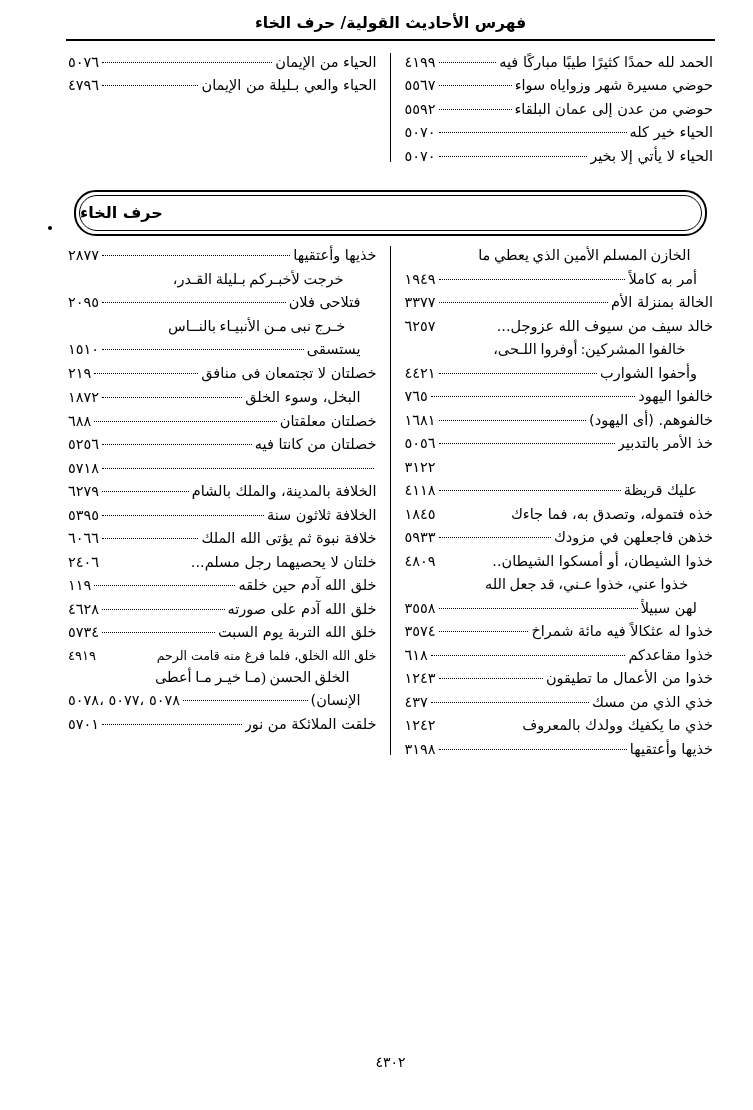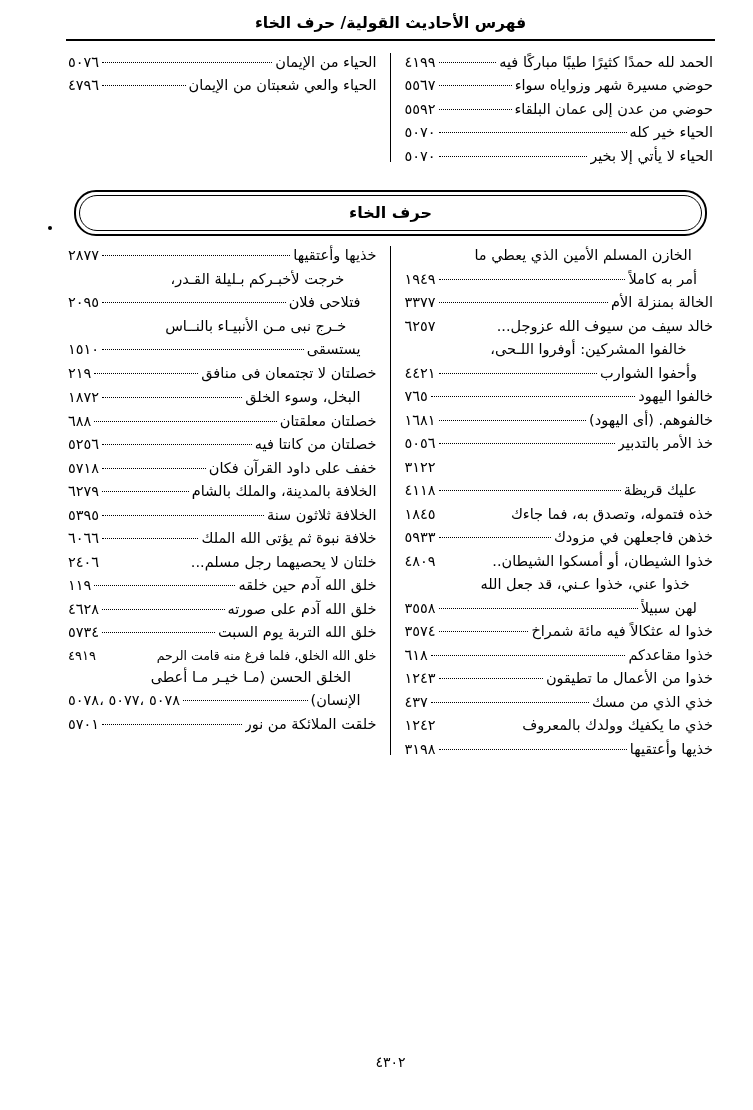--- a/index.html
+++ b/index.html
@@ -75,39 +75,40 @@
   }
   .entry .num {
     flex: 0 0 auto;
     font-size: 14.5px;
     letter-spacing: 1px;
   }
   .entry.nodots .dots { border-bottom: none; }
   .entry.cont {
     justify-content: flex-start;
     padding-right: 0;
+    font-family: Liberation Serif, serif;
   }
   .entry.cont .txt { flex: 1 1 auto; text-align: center; }
   .entry.indent .txt { padding-right: 16px; }
   .entry.small { font-size: 12.5px; }
   .entry.small .num { font-size: 13px; }
 
   .section-banner-wrap {
     margin: 22px 46px 8px 46px;
   }
   .section-banner {
     border: 2px solid #000;
     border-radius: 22px;
     padding: 3px;
     position: relative;
   }
   .section-banner .inner {
     border: 1.5px solid #000;
     border-radius: 18px;
-    text-align: center;
+    text-align: left;
     font-size: 16px;
     font-weight: bold;
     padding: 7px 0 8px 0;
   }
   .banner-dot {
     position: absolute;
     left: -28px;
     top: 34px;
     width: 4px;
     height: 4px;
@@ -167,21 +168,21 @@
           <span class="num">٥٠٧٠</span>
         </div>
       </div>
     <div class="col col-left" id="top-left">
         <div class="entry">
           <span class="txt">الحياء من الإيمان</span>
           <span class="dots"></span>
           <span class="num">٥٠٧٦</span>
         </div>
         <div class="entry">
-          <span class="txt">الحياء والعي شعبتان من الإيمان</span>
+          <span class="txt">الحياء والعي بـليلة من الإيمان</span>
           <span class="dots"></span>
           <span class="num">٤٧٩٦</span>
         </div>
       </div>
   </div>
 
   <div class="section-banner-wrap">
     <div class="section-banner">
       <span class="banner-dot"></span>
       <div class="inner">حرف الخاء</div>
@@ -345,21 +346,20 @@
           <span class="txt">خصلتان معلقتان</span>
           <span class="dots"></span>
           <span class="num">٦٨٨</span>
         </div>
         <div class="entry">
           <span class="txt">خصلتان من كانتا فيه</span>
           <span class="dots"></span>
           <span class="num">٥٢٥٦</span>
         </div>
         <div class="entry">
-          <span class="txt">خفف على داود القرآن فكان</span>
           <span class="dots"></span>
           <span class="num">٥٧١٨</span>
         </div>
         <div class="entry">
           <span class="txt">الخلافة بالمدينة، والملك بالشام</span>
           <span class="dots"></span>
           <span class="num">٦٢٧٩</span>
         </div>
         <div class="entry">
           <span class="txt">الخلافة ثلاثون سنة</span>

